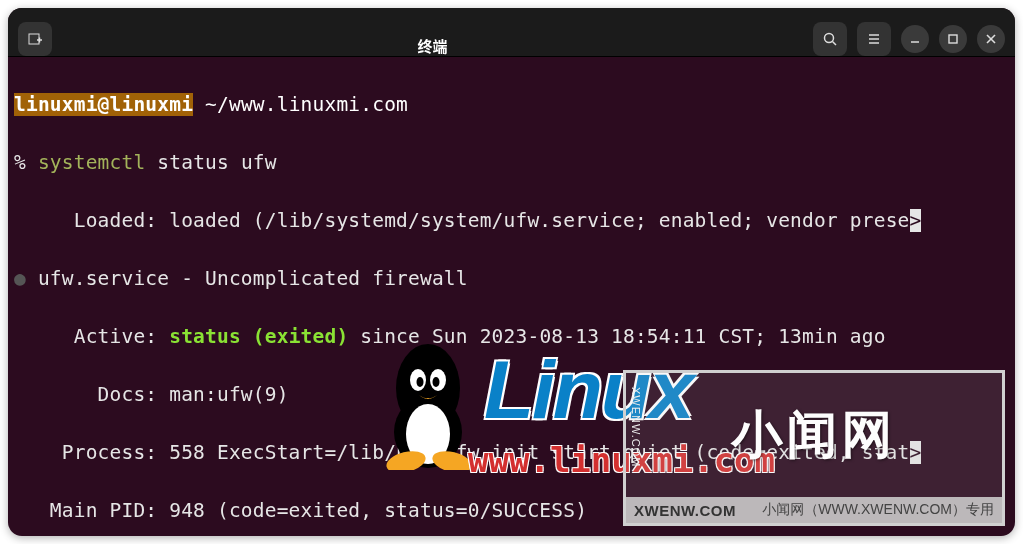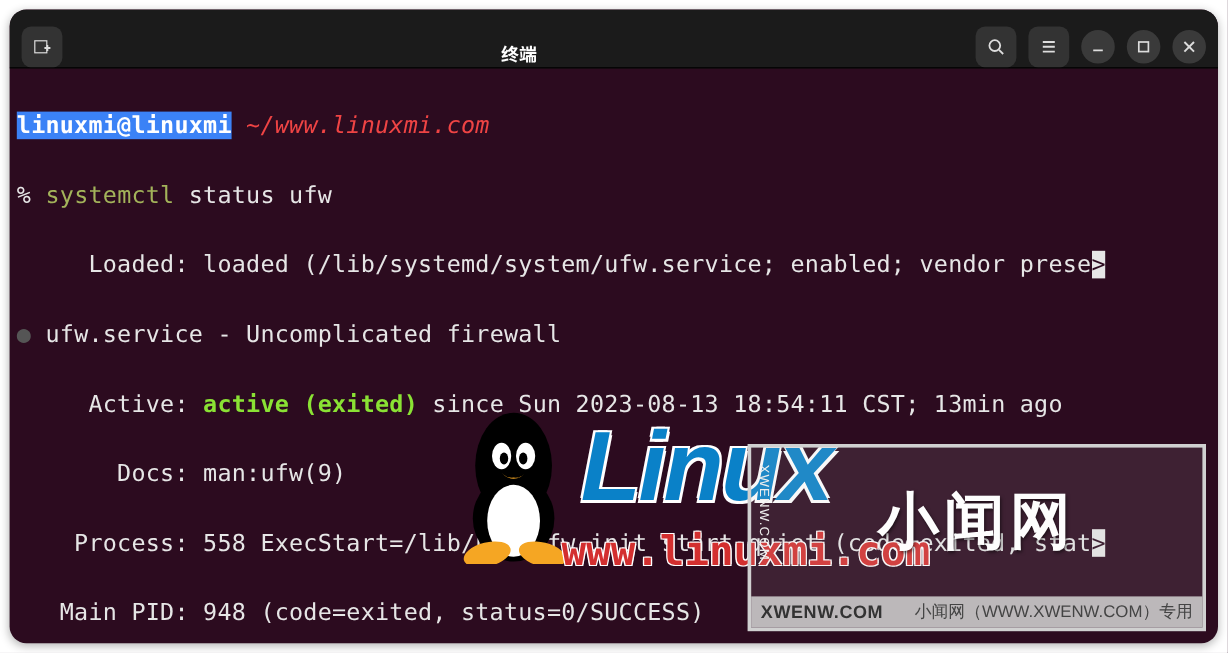--- a/index.html
+++ b/index.html
@@ -62,27 +62,26 @@
 
   .term {
     padding: 4px 6px 0 6px;
     font-size: 19.5px;
     line-height: 29px;
     color: #e6e6e6;
     white-space: pre;
     letter-spacing: 0.2px;
   }
   .ps1-user {
-    background: #3b82f6;
+    background: #a16207;
     color: #ffffff;
     font-weight: bold;
   }
   .ps1-path {
-    color: #ef4444;
-    font-style: italic;
+    color: #ffffff;
   }
   .cmd-word {
     color: #a3b35a;
     text-align: right;
   }
   .unit-dot {
     color: #555;
   }
   .active-green {
     color: #8ae234;
@@ -229,21 +228,21 @@
           </svg>
       </div>
     </div>
   </div>
 
   <div class="term">
 <span class="line"><span class="ps1-user">linuxmi@linuxmi</span> <span class="ps1-path">~/www.linuxmi.com</span></span>
 <span class="line"><span>%</span> <span class="cmd-word">systemctl</span><span> status ufw</span></span>
 <span class="line"><span>     Loaded: </span><span>loaded (/lib/systemd/system/ufw.service; enabled; vendor prese</span><span class="trunc-marker">&gt;</span></span>
 <span class="line"><span class="unit-dot">●</span><span> ufw.service - Uncomplicated firewall</span></span>
-<span class="line"><span>     Active: </span><span class="active-green">active (exited)</span><span> since Sun 2023-08-13 18:54:11 CST; 13min ago</span></span>
+<span class="line"><span>     Active: </span><span class="active-green">status (exited)</span><span> since Sun 2023-08-13 18:54:11 CST; 13min ago</span></span>
 <span class="line">       Docs: man:ufw(9)</span>
 <span class="line"><span>    Process: 558 ExecStart=/lib/ufw/ufw-init start quiet (code=exited, stat</span><span class="trunc-marker">&gt;</span></span>
 <span class="line">   Main PID: 948 (code=exited, status=0/SUCCESS)</span>
 
 
 
 
 
   </div>
 

